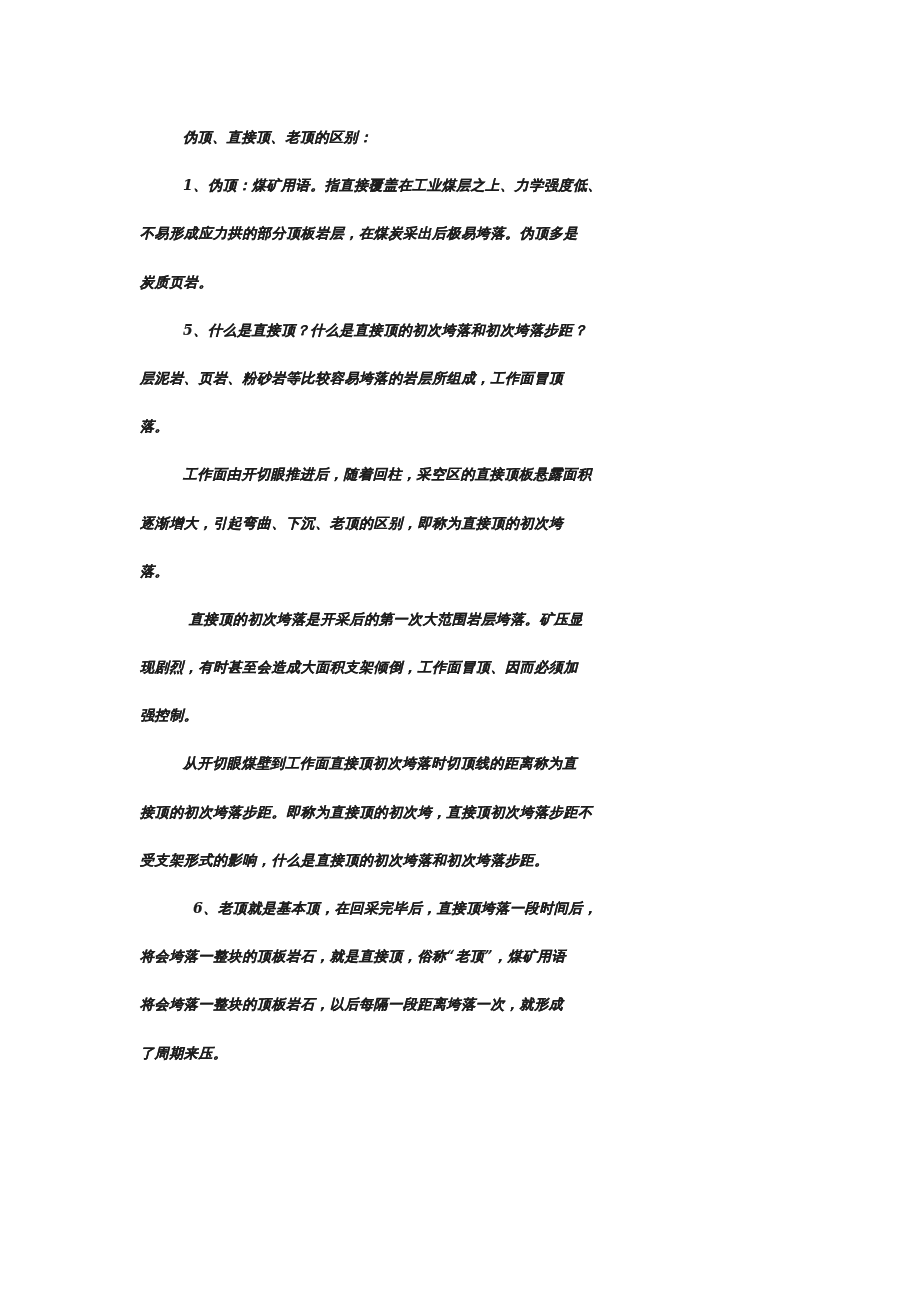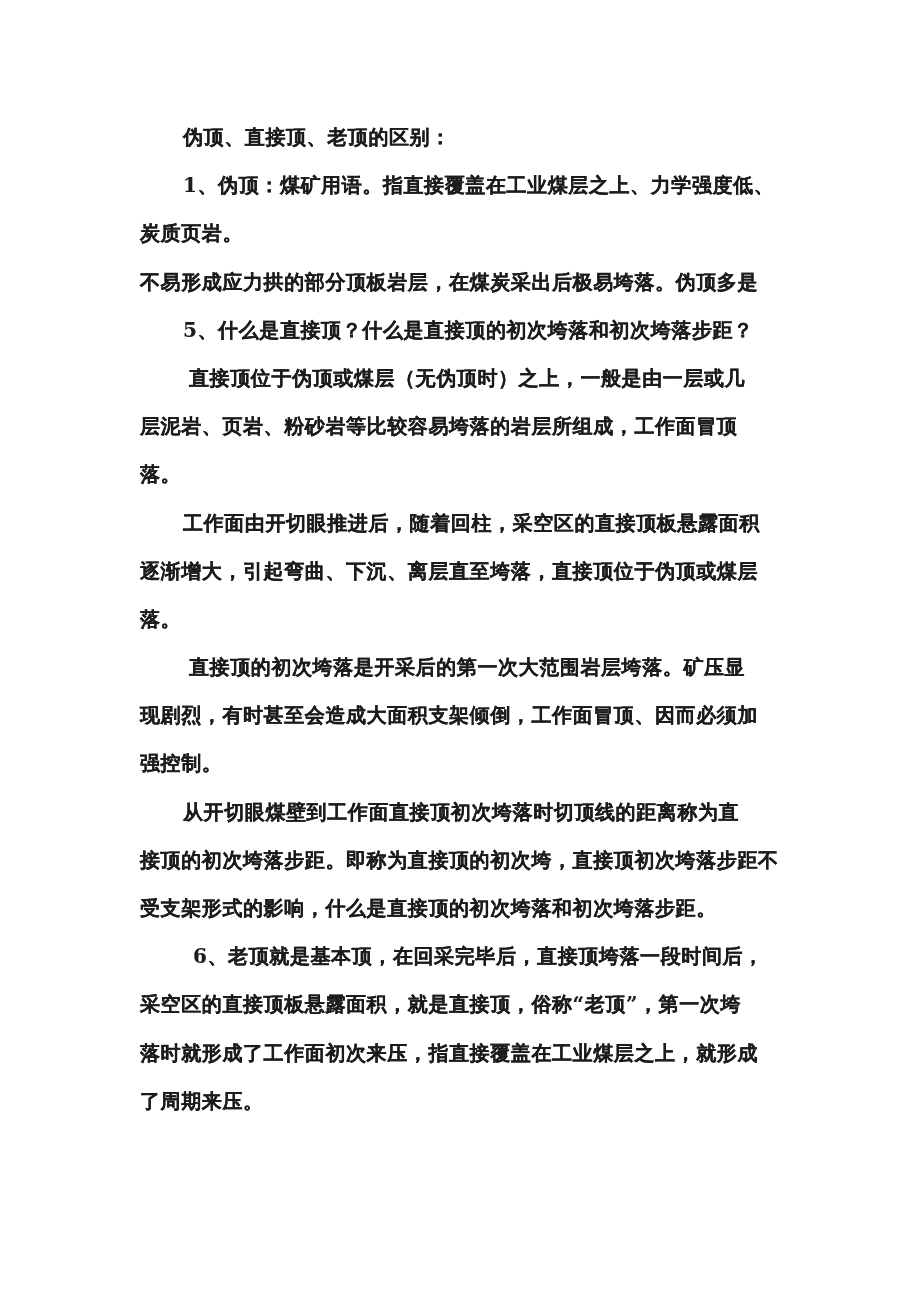--- a/index.html
+++ b/index.html
@@ -17,69 +17,69 @@
     }
     .page {
       position: absolute;
       left: 140px;
       top: 113px;
       width: 660px;
     }
     .line {
       height: 48.2px;
       line-height: 48.2px;
-      font-size: 20px;
+      font-size: 14px;
       white-space: nowrap;
       letter-spacing: 0.6px;
       font-weight: bold;
+      font-style: italic;
       -webkit-text-stroke: 0.15px #1c1c1c;
     }
     .indent-a { padding-left: 43px; }
     .indent-b { padding-left: 49px; }
     .indent-c { padding-left: 53px; }
   </style>
 </head>
 <body>
 
 <div class="page">
   <div class="line indent-a">伪顶、直接顶、老顶的区别：</div>
 
   <div>
     <div class="line indent-a">1、伪顶：煤矿用语。指直接覆盖在工业煤层之上、力学强度低、</div>
+    <div class="line">不易形成应力拱的部分顶板岩层，在煤炭采出后极易垮落。伪顶多是</div>
     <div class="line">炭质页岩。</div>
-    <div class="line">不易形成应力拱的部分顶板岩层，在煤炭采出后极易垮落。伪顶多是</div>
   </div>
 
   <div>
     <div class="line indent-a">5、什么是直接顶？什么是直接顶的初次垮落和初次垮落步距？</div>
   </div>
 
   <div>
-    <div class="line indent-b">直接顶位于伪顶或煤层（无伪顶时）之上，一般是由一层或几</div>
     <div class="line">层泥岩、页岩、粉砂岩等比较容易垮落的岩层所组成，工作面冒顶</div>
     <div class="line">落。</div>
   </div>
 
   <div>
     <div class="line indent-a">工作面由开切眼推进后，随着回柱，采空区的直接顶板悬露面积</div>
-    <div class="line">逐渐增大，引起弯曲、下沉、离层直至垮落，直接顶位于伪顶或煤层</div>
+    <div class="line">逐渐增大，引起弯曲、下沉、老顶的区别，即称为直接顶的初次垮</div>
     <div class="line">落。</div>
   </div>
 
   <div>
     <div class="line indent-b">直接顶的初次垮落是开采后的第一次大范围岩层垮落。矿压显</div>
     <div class="line">现剧烈，有时甚至会造成大面积支架倾倒，工作面冒顶、因而必须加</div>
     <div class="line">强控制。</div>
   </div>
 
   <div>
     <div class="line indent-a">从开切眼煤壁到工作面直接顶初次垮落时切顶线的距离称为直</div>
     <div class="line">接顶的初次垮落步距。即称为直接顶的初次垮，直接顶初次垮落步距不</div>
     <div class="line">受支架形式的影响，什么是直接顶的初次垮落和初次垮落步距。</div>
   </div>
 
   <div>
     <div class="line indent-c">6、老顶就是基本顶，在回采完毕后，直接顶垮落一段时间后，</div>
-    <div class="line">采空区的直接顶板悬露面积，就是直接顶，俗称“老顶”，第一次垮</div>
-    <div class="line">落时就形成了工作面初次来压，指直接覆盖在工业煤层之上，就形成</div>
+    <div class="line">将会垮落一整块的顶板岩石，就是直接顶，俗称“老顶”，煤矿用语</div>
+    <div class="line">将会垮落一整块的顶板岩石，以后每隔一段距离垮落一次，就形成</div>
     <div class="line">了周期来压。</div>
   </div>
 </div>
 
 </body></html>

